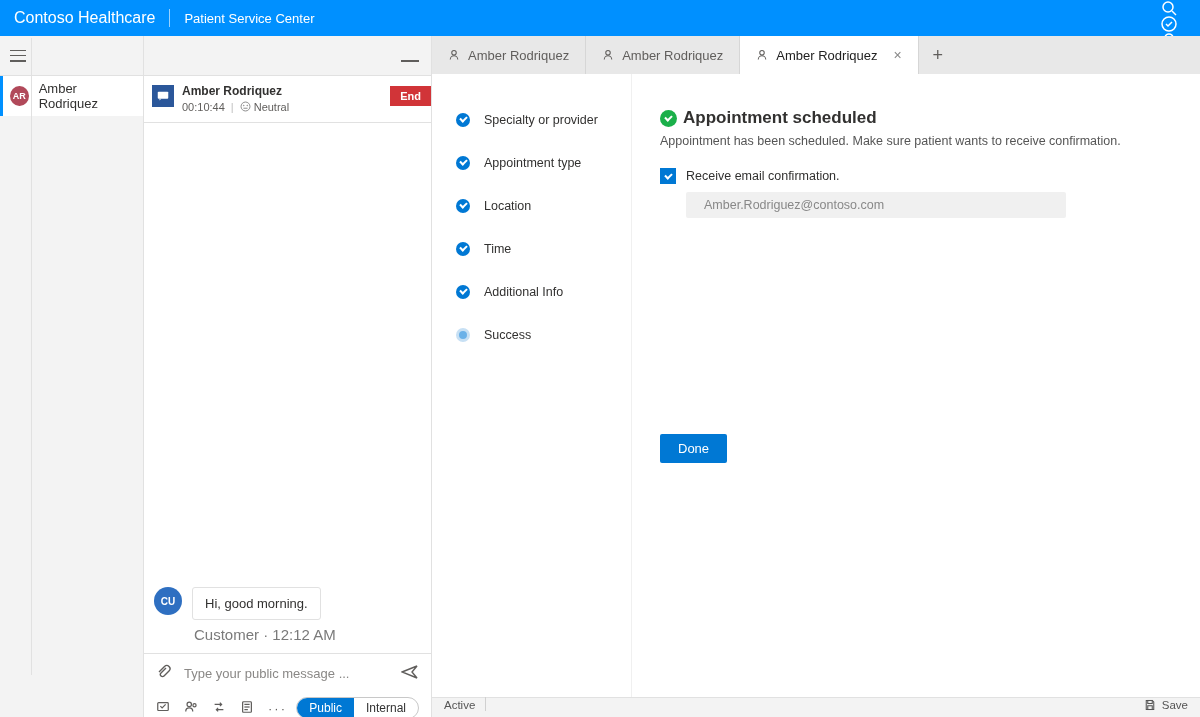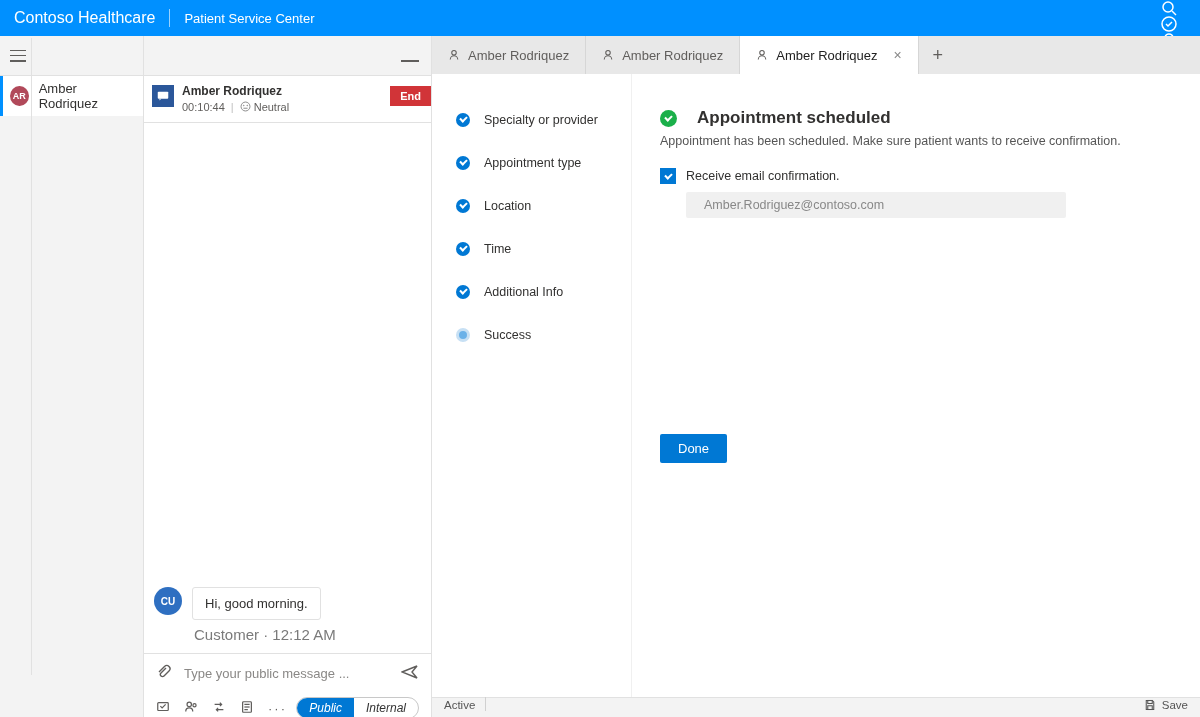--- a/index.html
+++ b/index.html
@@ -51,21 +51,21 @@
   .chat-input-area { border-top: 1px solid #e1e1e1; padding: 10px 12px 0; }
   .chat-input-row { display: flex; align-items: center; gap: 12px; margin-bottom: 14px;}
   .chat-input-row .attach { color: #605e5c; cursor: pointer; }
   .chat-input-row input { flex: 1; border: none; outline: none; font-size: 13px; color: #323130; }
   .chat-input-row input::placeholder { color: #8a8886; }
   .chat-input-row .send { color: #605e5c; cursor: pointer; }
   .chat-toolbar { display: flex; align-items: center; justify-content: space-between; }
   .chat-tools { display: flex; gap: 14px; align-items: center; }
   .chat-tools .tool-ico { width: 14px; color: #605e5c; cursor: pointer; }
   .pill-group { display: flex; border: 1px solid #c8c8c8; border-radius: 14px; overflow: hidden; height: 22px; }
-  .pill { padding: 0 12px; font-size: 12px; display: flex; align-items: center; cursor: pointer; color: #333; font-style: italic; }
+  .pill { padding: 0 12px; font-size: 12px; display: flex; align-items: center; cursor: pointer; color: #333; }
   .pill.active { background: #0078d4; color: #fff; }
 
   
   .maincol { flex: 1; display: flex; flex-direction: column; background: #f7f7f7; }
   .tabstrip { height: 38px; display: flex; align-items: stretch; background: #e8e8e8; }
   .tab { display: flex; align-items: center; gap: 8px; padding: 0 16px; font-size: 13px; color: #605e5c; border-right: 1px solid #d6d6d6; cursor: pointer; position: relative;}
   .tab svg { stroke: #605e5c; }
   .tab.active { background: #fff; color: #222; }
   .tab .close { font-size: 14px; margin-left: 8px; color: #888; cursor: pointer; }
   .tab-add { width: 38px; display: flex; align-items: center; justify-content: center; cursor: pointer; color: #605e5c; font-size: 18px;}
@@ -75,21 +75,21 @@
   .steps { width: 200px; padding: 24px 10px 0 24px; border-right: 1px solid #f0f0f0;}
   .step { display: flex; align-items: center; gap: 14px; height: 43px; position: relative; font-size: 12.5px; cursor: pointer;}
   .step .dot { width: 14px; height: 14px; border-radius: 50%; display: flex; align-items: center; justify-content: center; z-index: 1;}
   .step .dot.done { background: #0078d4; }
   .step .dot.done::after { content:""; width: 5px; height: 3px; border-left: 2px solid #fff; border-bottom: 2px solid #fff; transform: rotate(-45deg); margin-top: -2px;}
   .step .dot.current { background: #6ab1e8; border: 3px solid #c7e0f4; width: 14px; height: 14px; }
   .step-line { position: absolute; left: 30.5px; top: 38px; width: 1px; height: calc(100% - 80px); background: #e1e1e1; z-index: 0;}
   
   
   .panel { flex: 1; padding: 34px 28px; display: flex; flex-direction: column; }
-  .panel-head { display: flex; align-items: center; gap: 20px; font-size: 17px; font-weight: 600; margin-bottom: 6px;}
+  .panel-head { display: flex; align-items: center; gap: 6px; font-size: 17px; font-weight: 600; margin-bottom: 6px;}
   .check-circle { width: 17px; height: 17px; border-radius: 50%; background: #1bb04a; display: flex; align-items: center; justify-content: center;}
   .check-circle::after { content:""; width: 5px; height: 3px; border-left: 2px solid #fff; border-bottom: 2px solid #fff; transform: rotate(-45deg); margin-top: -1px;}
   .panel-sub { font-size: 12.5px; color: #555; margin-bottom: 20px; }
   .checkbox-row { display: flex; align-items: center; gap: 10px; font-size: 12.5px; margin-bottom: 8px;}
   .cbox { width: 16px; height: 16px; background: #0078d4; display: flex; align-items: center; justify-content: center; cursor: pointer;}
   .cbox::after { content:""; width: 5px; height: 3px; border-left: 2px solid #fff; border-bottom: 2px solid #fff; transform: rotate(-45deg); margin-top: -2px;}
   .email-box { margin-left: 26px; background: #f0f0f0; color: #888; font-size: 12.5px; padding: 6px 18px; border-radius: 2px; width: 380px;}
   .done-btn { margin-top: auto; margin-bottom: 200px; align-self: flex-start; background: #0078d4; color: #fff; border: none; padding: 7px 18px; font-size: 13px; border-radius: 2px; cursor: pointer;}
   
   

